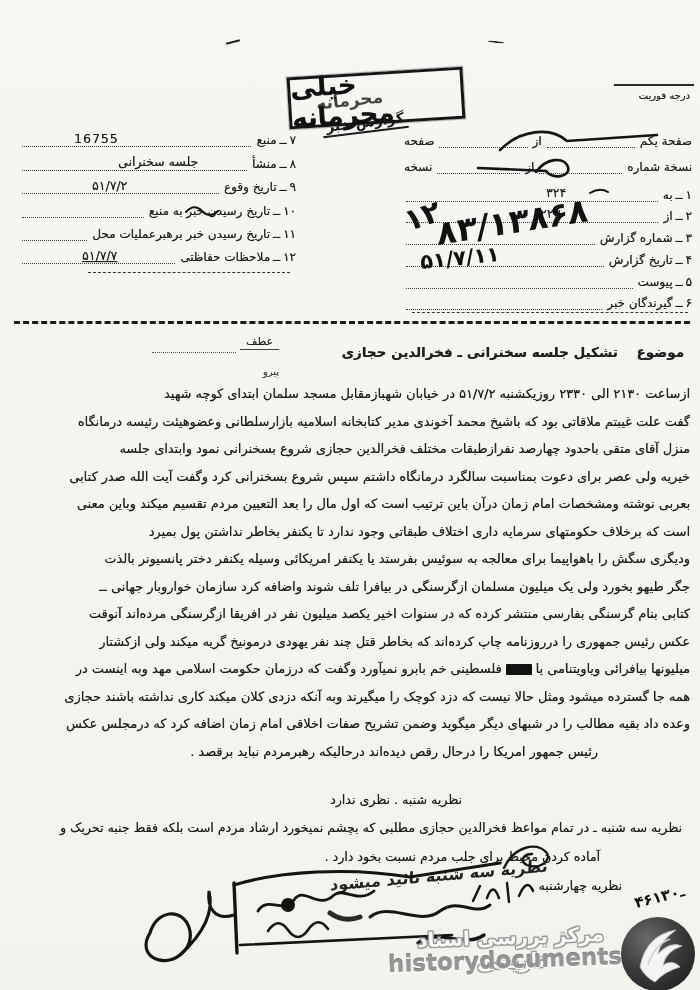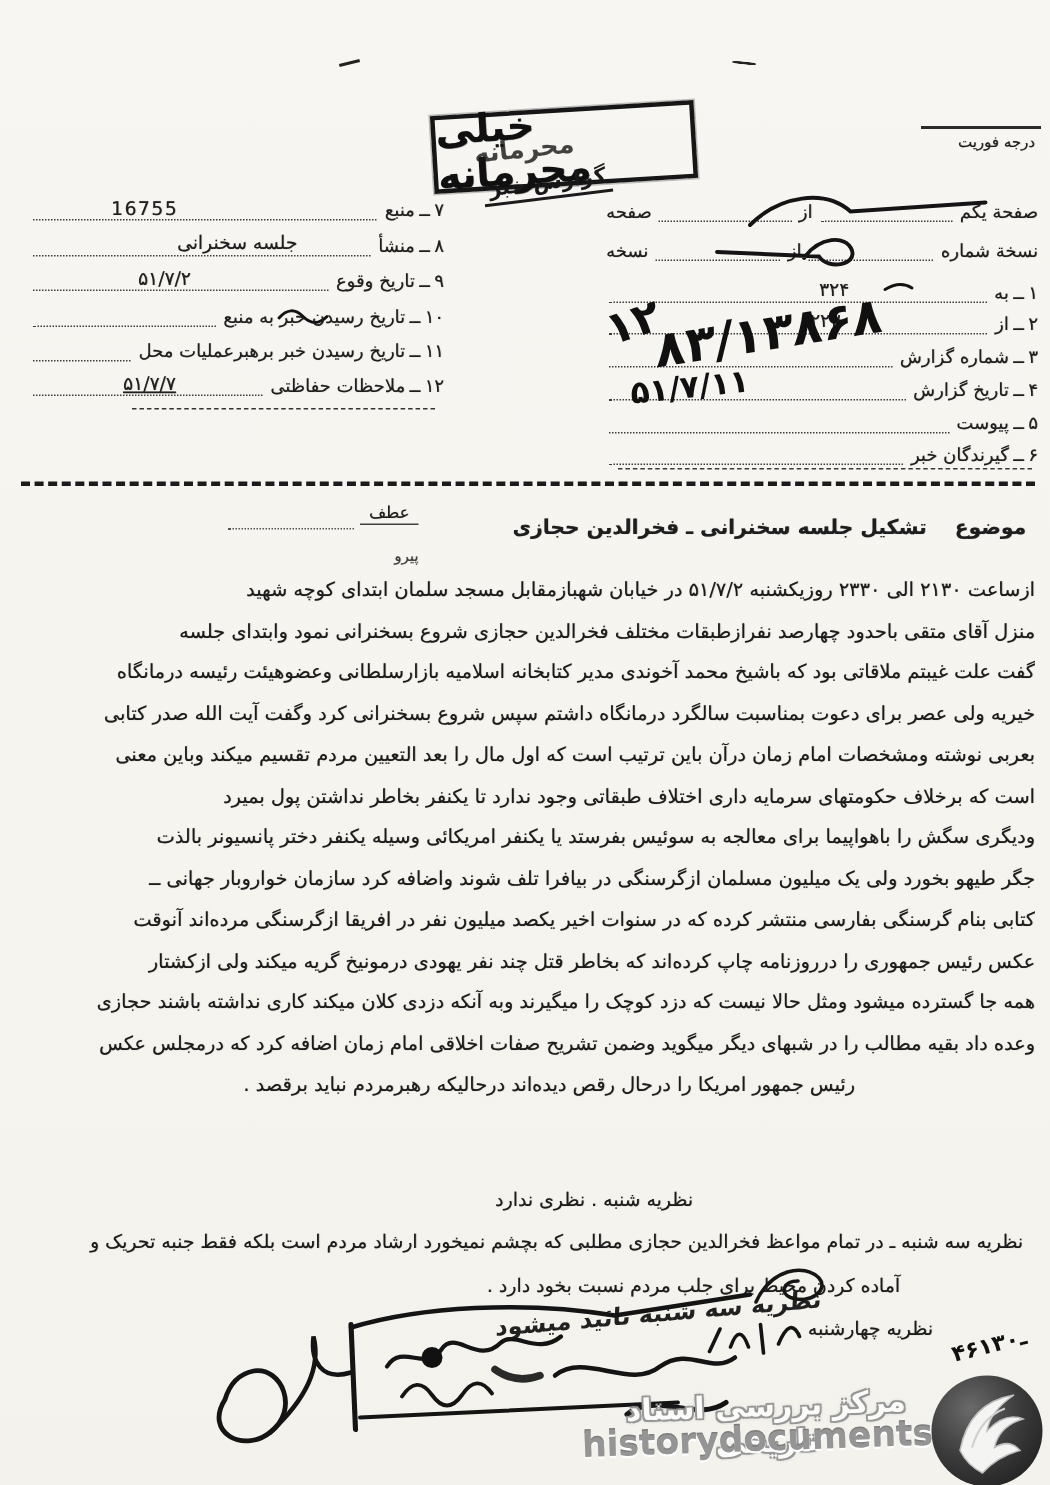--- a/index.html
+++ b/index.html
@@ -42,21 +42,21 @@
   
   .subj{position:absolute; right:16px; top:344px; direction:rtl; font-size:13.5px; white-space:nowrap;font-weight:bold;}
   .subj .s-label{margin-left:14px;}
   .atf{position:absolute; left:240px; top:336px; text-align:right; line-height:1.15;}
   .atf .a{font-size:11px; padding:0 6px;}
   .atf .p{font-size:10px; border-top:1.6px solid #222; padding-top:16px; opacity:.85;}
   .atf-lead{position:absolute; left:152px; top:352px; width:84px; border-bottom:1.5px dotted #555;}
   
   .body{position:absolute; left:14px; top:386px; width:676px; direction:rtl; overflow:hidden;}
   .bline{height:27.5px; font-size:12.9px; white-space:nowrap; text-align:right; color:#1b1b1b;}
-  .indent{margin-right:120px;}
+  .indent{margin-right:92px;}
   .redact{display:inline-block; width:26px; height:11px; background:#121212; margin:0 4px;
     vertical-align:middle; border-radius:1px;}
   
   .op{position:absolute; direction:rtl; font-size:12.6px; white-space:nowrap; color:#1b1b1b;}
   .op1{right:238px; top:792px;}
   .op2{right:18px; top:820px;}
   .op3{right:100px; top:849px;}
   .op4{right:78px; top:878px;}
   .op4-hw{position:absolute; left:330px; top:866px; direction:rtl; font-size:16px; font-weight:bold;
     transform:rotate(-5deg) skewX(-8deg); opacity:.92; white-space:nowrap;}
@@ -213,29 +213,32 @@
     <span>تشکیل جلسه سخنرانی ـ فخرالدین حجازی</span>
   </div>
   <div class="atf-lead"></div>
   <div class="atf tw">
     <div class="a">عطف</div>
     <div class="p">پیرو</div>
   </div>
 
   <div class="body">
     <div class="bline tw">ازساعت ۲۱۳۰ الی ۲۳۳۰ روزیکشنبه ۵۱/۷/۲ در خیابان شهبازمقابل مسجد سلمان ابتدای کوچه شهید</div>
+    <div class="bline tw">گفت علت غیبتم ملاقاتی بود که باشیخ محمد آخوندی مدیر کتابخانه اسلامیه بازارسلطانی وعضوهیئت رئیسه درمانگاه</div>
     <div class="bline tw">منزل آقای متقی باحدود چهارصد نفرازطبقات مختلف فخرالدین حجازی شروع بسخنرانی نمود وابتدای جلسه</div>
-    <div class="bline tw">گفت علت غیبتم ملاقاتی بود که باشیخ محمد آخوندی مدیر کتابخانه اسلامیه بازارسلطانی وعضوهیئت رئیسه درمانگاه</div>
     <div class="bline tw">خیریه ولی عصر برای دعوت بمناسبت سالگرد درمانگاه داشتم سپس شروع بسخنرانی کرد وگفت آیت الله صدر کتابی</div>
     <div class="bline tw">بعربی نوشته ومشخصات امام زمان درآن باین ترتیب است که اول مال را بعد التعیین مردم تقسیم میکند وباین معنی</div>
     <div class="bline tw">است که برخلاف حکومتهای سرمایه داری اختلاف طبقاتی وجود ندارد تا یکنفر بخاطر نداشتن پول بمیرد</div>
     <div class="bline tw">ودیگری سگش را باهواپیما برای معالجه به سوئیس بفرستد یا یکنفر امریکائی وسیله یکنفر دختر پانسیونر بالذت</div>
     <div class="bline tw">جگر طیهو بخورد ولی یک میلیون مسلمان ازگرسنگی در بیافرا تلف شوند واضافه کرد سازمان خواروبار جهانی ــ</div>
     <div class="bline tw">کتابی بنام گرسنگی بفارسی منتشر کرده که در سنوات اخیر یکصد میلیون نفر در افریقا ازگرسنگی مرده‌اند آنوقت</div>
     <div class="bline tw">عکس رئیس جمهوری را درروزنامه چاپ کرده‌اند که بخاطر قتل چند نفر یهودی درمونیخ گریه میکند ولی ازکشتار</div>
+    <div class="bline tw">
+      <span>میلیونها بیافرائی ویاویتنامی یا</span><span class="redact"></span><span>فلسطینی خم بابرو نمیآورد وگفت که درزمان حکومت اسلامی مهد وبه اینست در</span>
+    </div>
     <div class="bline tw">همه جا گسترده میشود ومثل حالا نیست که دزد کوچک را میگیرند وبه آنکه دزدی کلان میکند کاری نداشته باشند حجازی</div>
     <div class="bline tw">وعده داد بقیه مطالب را در شبهای دیگر میگوید وضمن تشریح صفات اخلاقی امام زمان اضافه کرد که درمجلس عکس</div>
     <div class="bline tw indent">رئیس جمهور امریکا را درحال رقص دیده‌اند درحالیکه رهبرمردم نباید برقصد .</div>
   </div>
 
   <div class="op op1 tw">نظریه شنبه . نظری ندارد</div>
   <div class="op op2 tw">نظریه سه شنبه ـ در تمام مواعظ فخرالدین حجازی مطلبی که بچشم نمیخورد ارشاد مردم است بلکه فقط جنبه تحریک و</div>
   <div class="op op3 tw">آماده کردن محیط برای جلب مردم نسبت بخود دارد .</div>
   <div class="op op4 tw">نظریه چهارشنبه .</div>
   <div class="op4-hw hw">نظریه سه شنبه تائید میشود</div>

